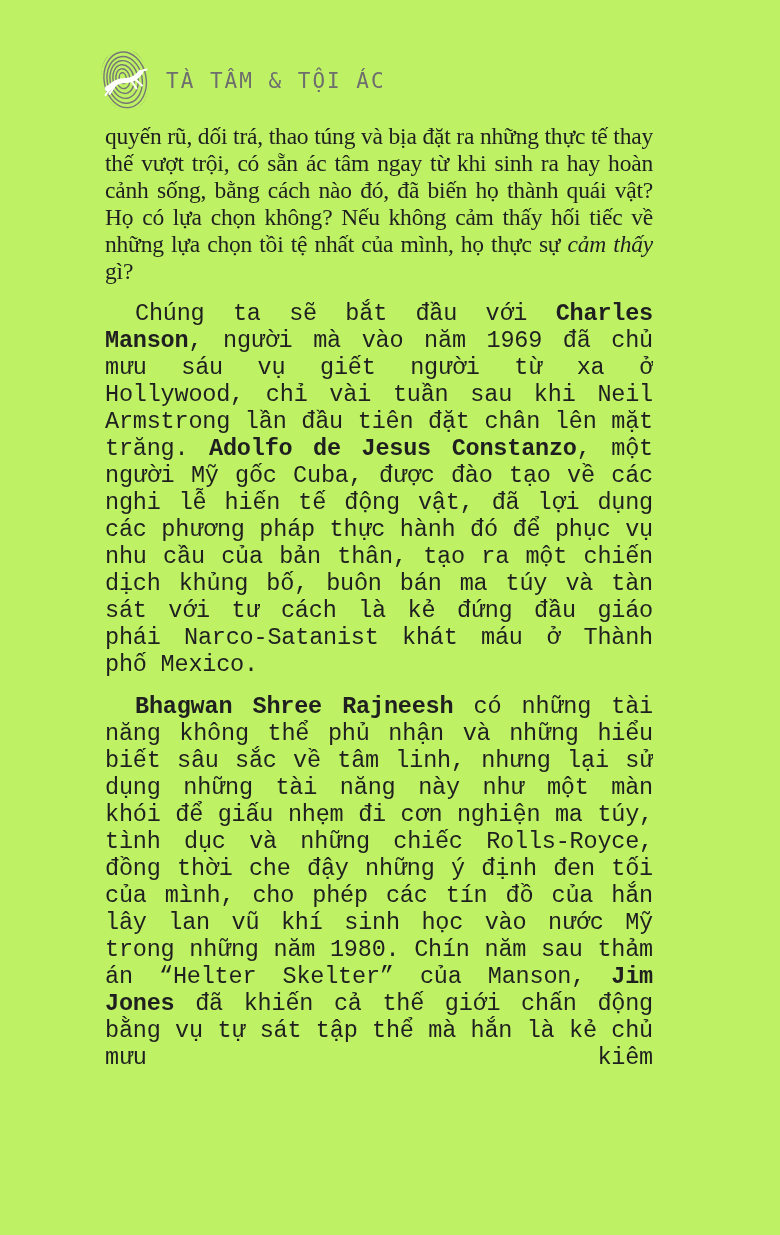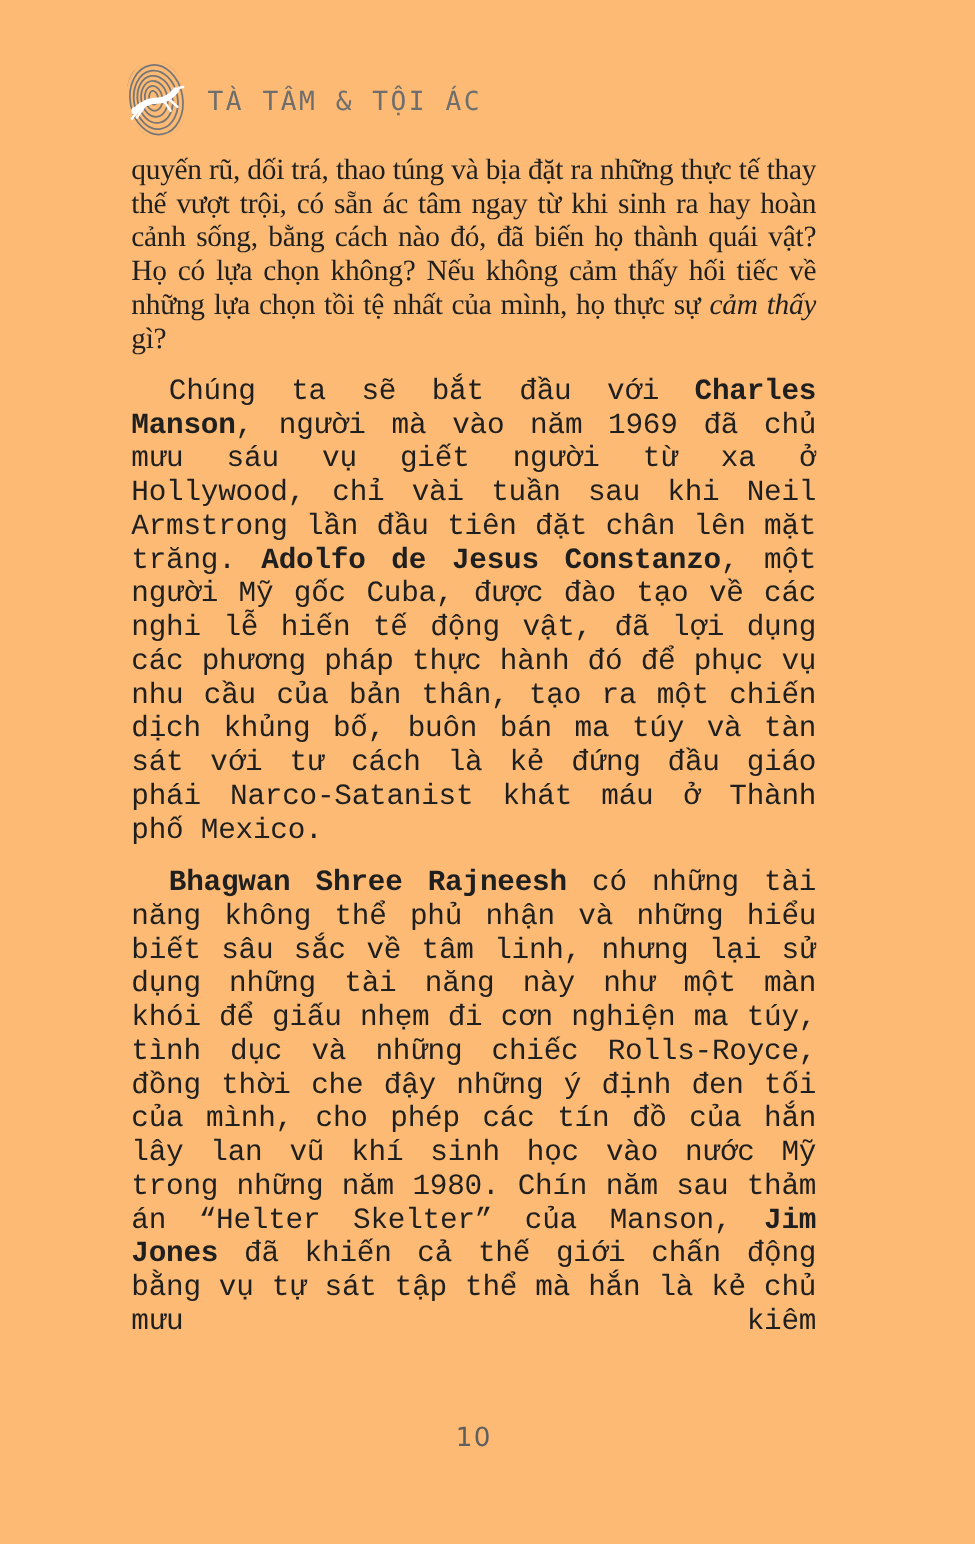--- a/index.html
+++ b/index.html
@@ -4,21 +4,21 @@
 <style>
   :root{
     --body-text:#1f1f1f;
     --header-text:#6e6e6e;
     --page-number:#5f5f5f;
   }
   html,body{margin:0;padding:0;background:#ffffff;}
   .page{
     position:relative;
     width:780px;height:1235px;
-    background:#fdba74;
+    background:#bef264;
     overflow:hidden;
     font-family:"Liberation Serif", serif;
   }
   header.running-head{
     position:absolute;left:100px;top:48px;
     display:flex;align-items:center;gap:16px;
     height:64px;
   }
   .logo{display:inline-block;width:50px;height:64px;}
   .head-title{
@@ -96,17 +96,14 @@
     </span>
     <span class="head-title">TÀ TÂM &amp; TỘI ÁC</span>
   </header>
 
   <main class="body-text">
       <p><span>quyến rũ, dối trá, thao túng và bịa đặt ra những thực tế thay thế vượt trội, có sẵn ác tâm ngay từ khi sinh ra hay hoàn cảnh sống, bằng cách nào đó, đã biến họ thành quái vật? Họ có lựa chọn không? Nếu không cảm thấy hối tiếc về những lựa chọn tồi tệ nhất của mình, họ thực sự </span><span class="i">cảm thấy</span><span> gì?</span></p>
       <p class="indent"><span>Chúng ta sẽ bắt đầu với </span><span class="b">Charles Manson</span><span>, người mà vào năm 1969 đã chủ mưu sáu vụ giết người từ xa ở Hollywood, chỉ vài tuần sau khi Neil Armstrong lần đầu tiên đặt chân lên mặt trăng. </span><span class="b">Adolfo de Jesus Constanzo</span><span>, một người Mỹ gốc Cuba, được đào tạo về các nghi lễ hiến tế động vật, đã lợi dụng các phương pháp thực hành đó để phục vụ nhu cầu của bản thân, tạo ra một chiến dịch khủng bố, buôn bán ma túy và tàn sát với tư cách là kẻ đứng đầu giáo phái Narco-Satanist khát máu ở Thành phố Mexico.</span></p>
       <p class="indent"><span class="b">Bhagwan Shree Rajneesh</span><span> có những tài năng không thể phủ nhận và những hiểu biết sâu sắc về tâm linh, nhưng lại sử dụng những tài năng này như một màn khói để giấu nhẹm đi cơn nghiện ma túy, tình dục và những chiếc Rolls-Royce, đồng thời che đậy những ý định đen tối của mình, cho phép các tín đồ của hắn lây lan vũ khí sinh học vào nước Mỹ trong những năm 1980. Chín năm sau thảm án “Helter Skelter” của Manson, </span><span class="b">Jim Jones</span><span> đã khiến cả thế giới chấn động bằng vụ tự sát tập thể mà hắn là kẻ chủ mưu kiêm</span></p>
     </main>
 
-  <footer class="page-footer">
-    <span class="page-num">10</span>
-  </footer>
 
 </div>
 
 </body></html>

